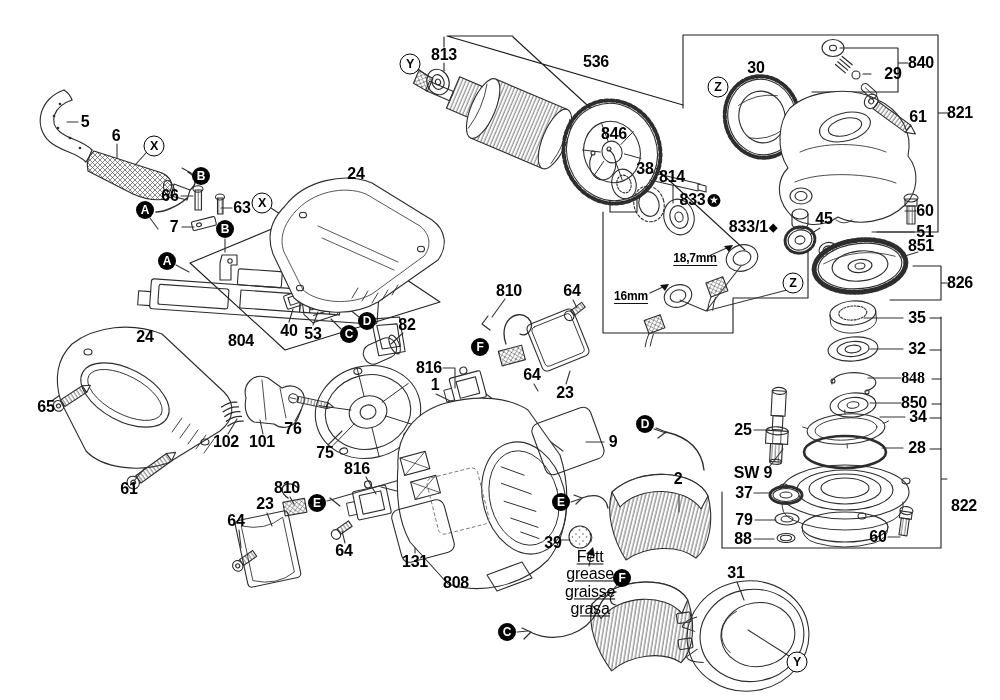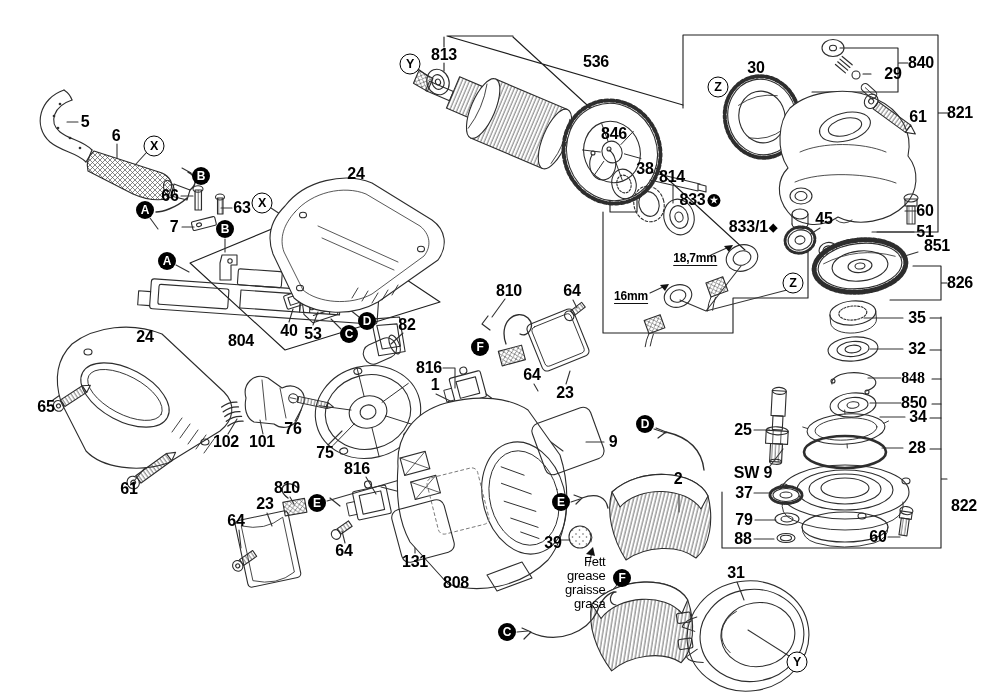--- a/index.html
+++ b/index.html
@@ -3,22 +3,22 @@
 <meta charset="utf-8">
 <style>
   html,body{margin:0;padding:0;background:#fff;}
   #stage{position:relative;width:1000px;height:700px;background:#ffffff;overflow:hidden;
          font-family:"Liberation Sans",sans-serif;}
   #art{position:absolute;left:0;top:0;}
   #labels{position:absolute;left:0;top:0;width:1000px;height:700px;}
   .lbl{position:absolute;transform:translate(-50%,-50%);font-weight:bold;font-size:16px;
        color:#000;white-space:nowrap;line-height:1;letter-spacing:-0.2px;}
   .lbl.dim{font-size:12px;border-bottom:1.5px solid #111;padding-bottom:1px;}
-  .lbl.note{font-size:13px;font-weight:normal;white-space:pre-line;text-align:right;
-            line-height:1.08;transform:translate(0,-50%);}
+  .lbl.note{font-size:16px;font-weight:normal;white-space:pre-line;text-align:center;
+            line-height:1.08;transform:translate(0,-50%);text-decoration:underline;}
   .lbl.letter-filled{width:18px;height:18px;background:#000;color:#fff;border-radius:50%;
             font-size:12px;line-height:18px;text-align:center;}
   .lbl.letter-outline{width:19px;height:19px;background:#fff;border:1.7px solid #000;
             border-radius:50%;font-size:12.5px;line-height:19px;text-align:center;}
   .badge-star{display:inline-block;width:13px;height:13px;background:#000;color:#fff;
             border-radius:50%;font-size:9px;line-height:13px;text-align:center;
             vertical-align:2px;margin-left:2px;}
   .badge-diamond{font-size:11px;margin-left:1px;vertical-align:1px;}
 </style>
 </head>
@@ -531,21 +531,21 @@
       <div class="lbl part" style="left: 672px; top: 177px;"><span>814</span></div>
       <div class="lbl part" style="left: 700px; top: 200px;"><span>833</span><span class="badge-star">★</span></div>
       <div class="lbl part" style="left: 756px; top: 68px;"><span>30</span></div>
       <div class="lbl letter-outline" style="left: 718px; top: 87px;"><span>Z</span></div>
       <div class="lbl part" style="left: 883px; top: 74px; margin-left: 10px;"><span>29</span></div>
       <div class="lbl part" style="left: 921px; top: 63px;"><span>840</span></div>
       <div class="lbl part" style="left: 918px; top: 117px;"><span>61</span></div>
       <div class="lbl part" style="left: 960px; top: 113px;"><span>821</span></div>
       <div class="lbl part" style="left: 925px; top: 211px;"><span>60</span></div>
       <div class="lbl part" style="left: 925px; top: 232px;"><span>51</span></div>
-      <div class="lbl part" style="left: 921px; top: 246px; margin-left: 16px;"><span>851</span></div>
+      <div class="lbl part" style="left: 921px; top: 246px;"><span>851</span></div>
       <div class="lbl part" style="left: 824px; top: 219px;"><span>45</span></div>
       <div class="lbl part" style="left: 753px; top: 227px;"><span>833/1</span><span class="badge-diamond">◆</span></div>
       <div class="lbl dim" style="left: 695px; top: 259px;"><span>18,7mm</span></div>
       <div class="lbl dim" style="left: 631px; top: 297px;"><span>16mm</span></div>
       <div class="lbl letter-outline" style="left: 793px; top: 283px;"><span>Z</span></div>
       <div class="lbl part" style="left: 960px; top: 283px;"><span>826</span></div>
       <div class="lbl part" style="left: 917px; top: 318px;"><span>35</span></div>
       <div class="lbl part" style="left: 917px; top: 349px;"><span>32</span></div>
       <div class="lbl part" style="left: 913px; top: 378px; font-family: Liberation Serif, serif;"><span>848</span></div>
       <div class="lbl part" style="left: 914px; top: 403px;"><span>850</span></div>

